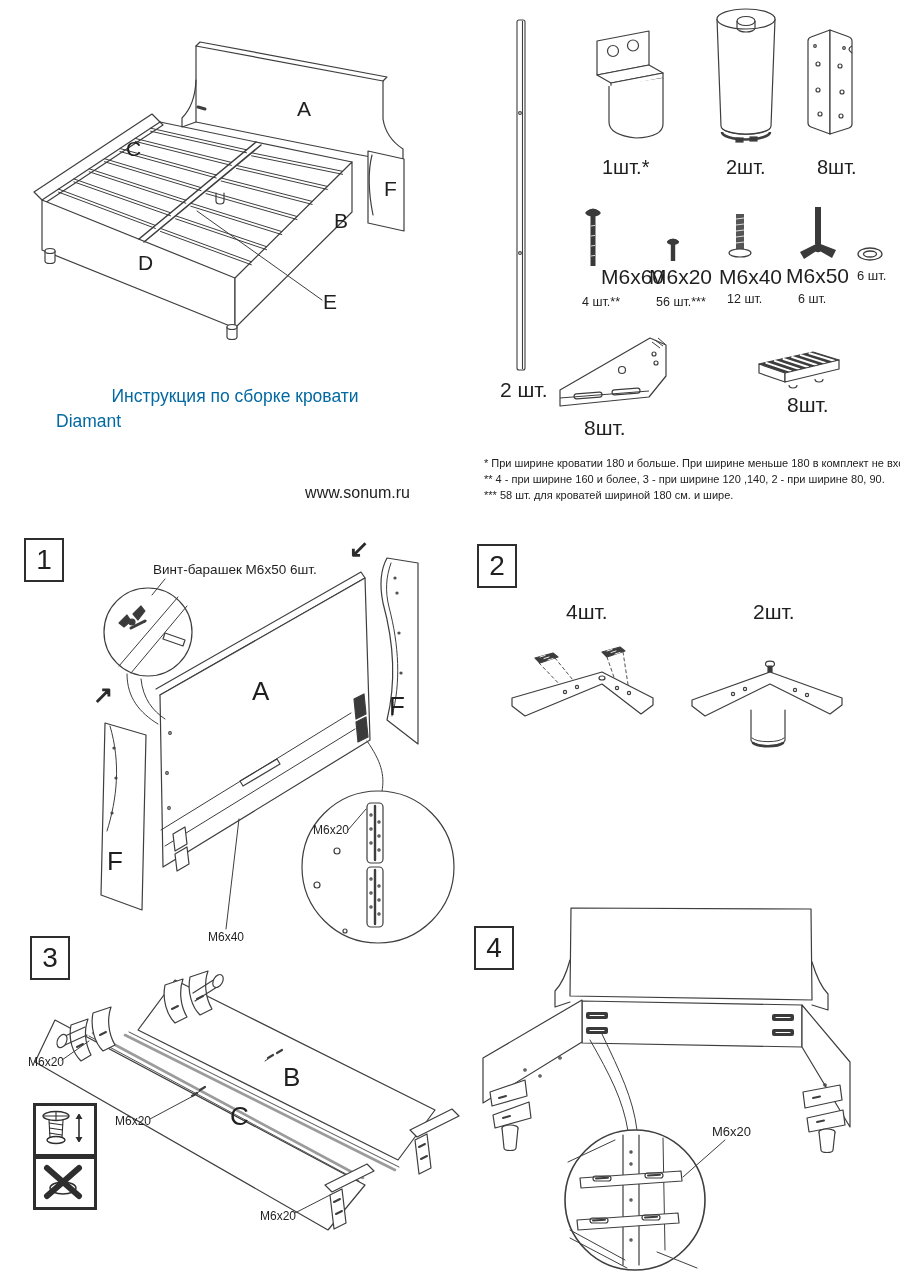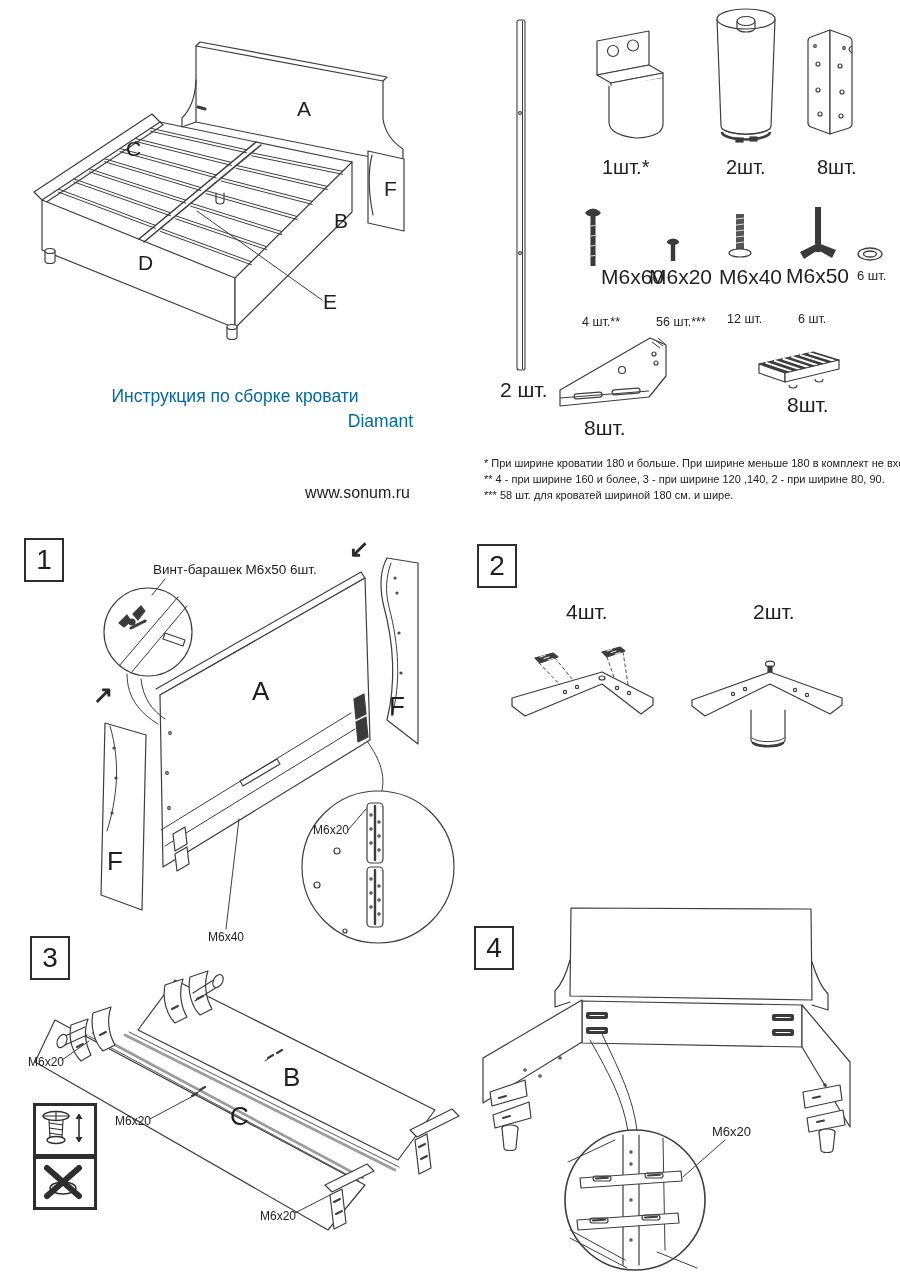--- a/index.html
+++ b/index.html
@@ -4,21 +4,21 @@
 <style>
   html,body{margin:0;padding:0;background:#ffffff;}
   body{width:900px;height:1280px;position:relative;overflow:hidden;
        font-family:"Liberation Sans",sans-serif;color:#1f1f1f;}
   .lbl{position:absolute;white-space:nowrap;color:#1f1f1f;line-height:1;}
   .big-letter{font-size:21px;font-weight:500;}
   .step-letter{font-size:26px;font-weight:500;}
   .part-label{font-size:21px;font-weight:500;}
   .qty{font-size:20px;font-weight:400;}
   .qty-big{font-size:21px;font-weight:500;}
-  .qty-small{font-size:12.5px;font-weight:500;margin-top:20px;}
+  .qty-small{font-size:12.5px;font-weight:500;}
   .callout{font-size:12px;font-weight:500;}
   .footnote{font-size:11px;color:#222;}
   .title{font-size:17.5px;color:#0369a1;}
   .website{font-size:16px;color:#222;}
   .step-box{position:absolute;width:36px;height:40px;border:2px solid #2e2e2e;
             display:flex;align-items:center;justify-content:center;
             font-size:28px;font-weight:400;color:#1f1f1f;background:#fff;}
   .warn-box{position:absolute;width:58px;height:48px;border:3px solid #2e2e2e;background:#fff;}
   .arrow-glyph{font-size:24px;font-weight:bold;color:#2b2b2b;}
   svg.draw{position:absolute;overflow:visible;}
@@ -65,21 +65,21 @@
   </g>
 </svg>
 <div class="lbl big-letter" style="left:297px;top:98px">A</div>
 <div class="lbl big-letter" style="left:126px;top:138px">C</div>
 <div class="lbl big-letter" style="left:384px;top:178px">F</div>
 <div class="lbl big-letter" style="left:334px;top:210px">B</div>
 <div class="lbl big-letter" style="left:138px;top:252px">D</div>
 <div class="lbl big-letter" style="left:323px;top:291px">E</div>
 
 <div class="lbl title" style="left:60px;top:388px;width:350px;text-align:center">Инструкция по сборке кровати</div>
-<div class="lbl title" style="left:63px;top:413px;width:350px;text-align:right">Diamant</div>
+<div class="lbl title" style="left:56px;top:413px;width:350px;text-align:left">Diamant</div>
 <div class="lbl website" style="left:60px;top:485px;width:350px;text-align:right">www.sonum.ru</div>
 
 <svg class="draw" style="left:513px;top:18px" width="18" height="360" viewBox="0 0 18 360">
   <g fill="none" stroke="#3e3e3e" stroke-width="1.1">
     <rect x="4" y="2" width="8" height="350" rx="2" fill="#fff"></rect>
     <line x1="9.5" y1="3" x2="9.5" y2="351"></line>
     <circle cx="7" cy="95" r="1.4"></circle>
       <circle cx="7" cy="235" r="1.4"></circle>
   </g>
 </svg>

